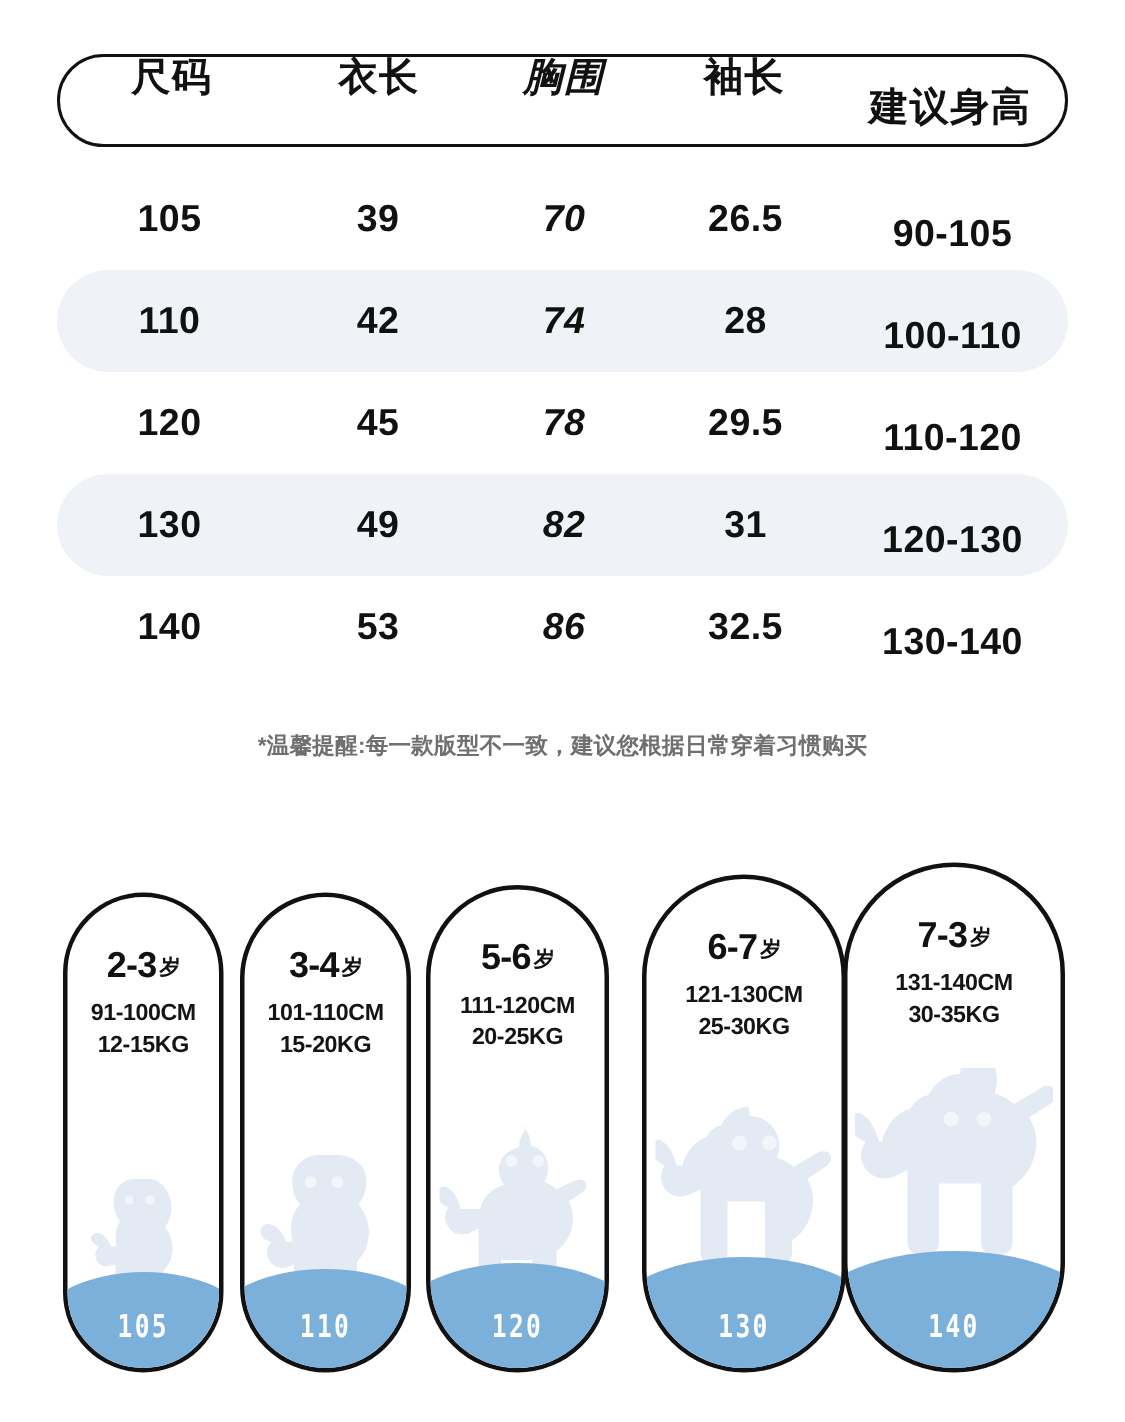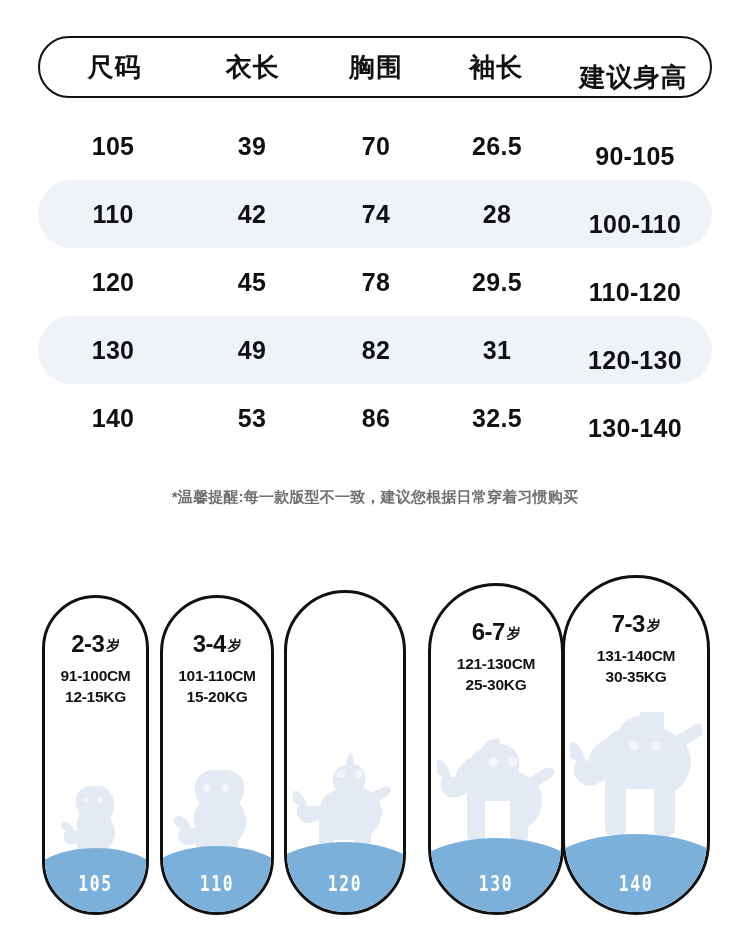--- a/index.html
+++ b/index.html
@@ -27,21 +27,20 @@
   .table-header {
     position: absolute;
     left: 38px;
     top: 36px;
     width: 674px;
     height: 62px;
     box-sizing: border-box;
     border: 2.5px solid #111111;
     border-radius: 34px;
     display: flex;
-    align-items: center;
   }
 
   .table-body {
     position: absolute;
     left: 0;
     top: 112px;
     width: 750px;
   }
 
   .trow {
@@ -69,21 +68,21 @@
     font-size: 26px;
     font-weight: 700;
     color: #111111;
     line-height: 1;
     letter-spacing: 1px;
   }
 
   
   .c0 { width: 150px; }
   .c1 { width: 128px; }
-  .c2 { width: 120px; }
+  .c2 { width: 120px; font-style: italic; }
   .c3 { width: 122px; }
   .c4 { width: 154px; margin-top: 20px; }
 
   .note {
     position: absolute;
     left: 0;
     top: 488px;
     width: 750px;
     text-align: center;
     font-size: 15px;
@@ -270,20 +269,25 @@
         <circle cx="34" cy="24" r="4" fill="#ffffff" opacity="0.55"></circle>
         <circle cx="52" cy="24" r="4" fill="#ffffff" opacity="0.55"></circle>
       </g>
         </svg>
     </div>
     <div class="mound" style="width:160px; height:88px;"></div>
     <div class="size-num">110</div>
   </div>
 
   <div class="age-card" style="left:284px; width:122px; height:325px; border-radius:61px;">
+    <div class="card-text" style="top:32px;">
+      <div class="age-line"><span>5-6</span><span class="age-unit">岁</span></div>
+      <div class="cm-line">111-120CM</div>
+      <div class="kg-line">20-25KG</div>
+    </div>
     <div class="dog-wrap">
       <svg width="104" height="136" viewBox="0 0 104 136">
           <g fill="#e3eaf3">
         <path d="M58 4c-3 3-5 8-5 13-6 1-11 5-13 11-1 5 0 10 3 14-8 2-14 8-16 16H14c-2-9-7-15-11-15-3 0-5 3-4 7 1 4 4 6 7 7-3 4-3 9 0 13 3 5 9 6 14 4l6-3v36c0 4 2 6 5 6h5c4 0 5-2 5-6V92h21v30c0 4 2 6 5 6h6c3 0 5-2 5-6V86c7-5 11-13 11-22 0-4-1-8-3-11l9-6c3-2 4-5 2-7-1-2-4-2-7-1l-12 6c-2-2-5-4-8-5 2-4 3-9 2-13-1-6-6-10-11-11 0-5-2-10-5-13z"></path>
         <circle cx="48" cy="26" r="4" fill="#ffffff" opacity="0.55"></circle>
         <circle cx="66" cy="26" r="4" fill="#ffffff" opacity="0.55"></circle>
       </g>
         </svg>
     </div>
     <div class="mound" style="width:172px; height:92px;"></div>

